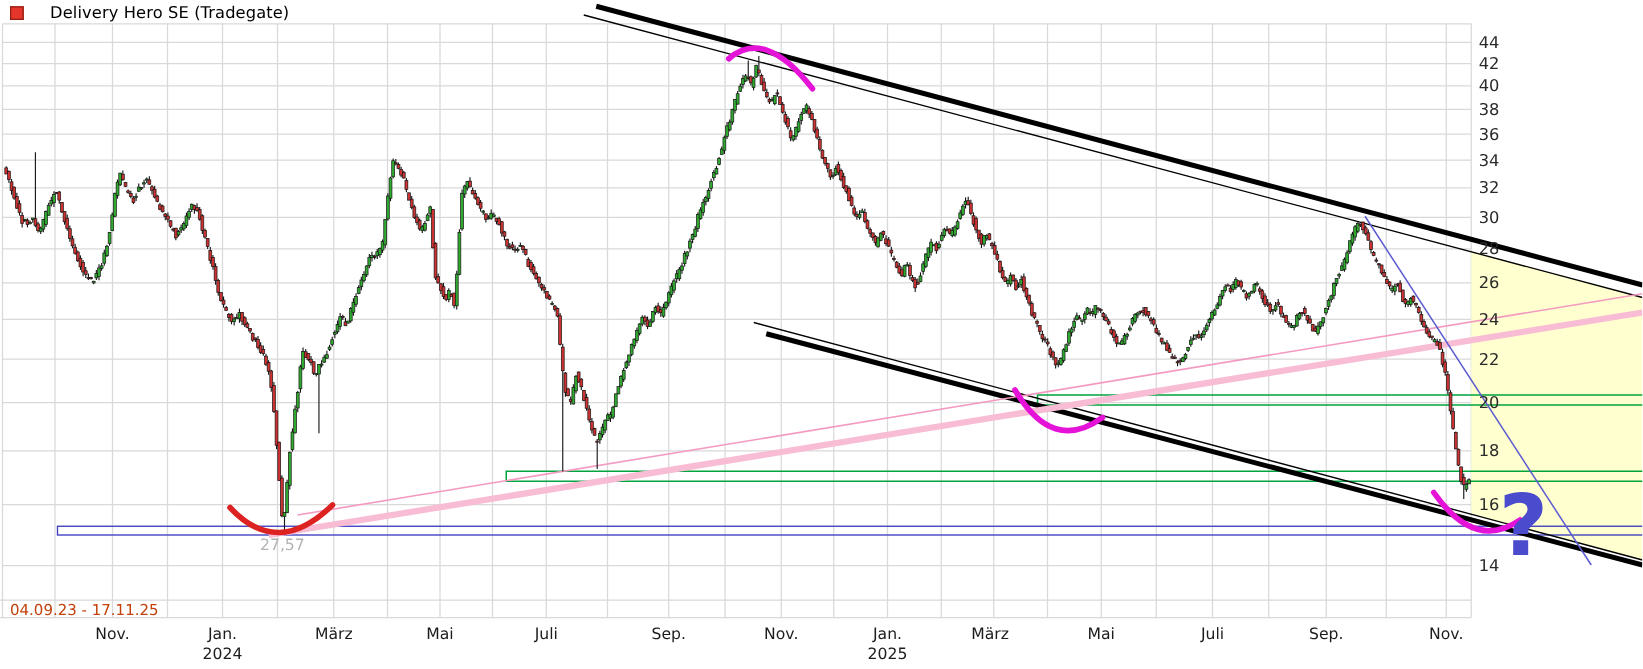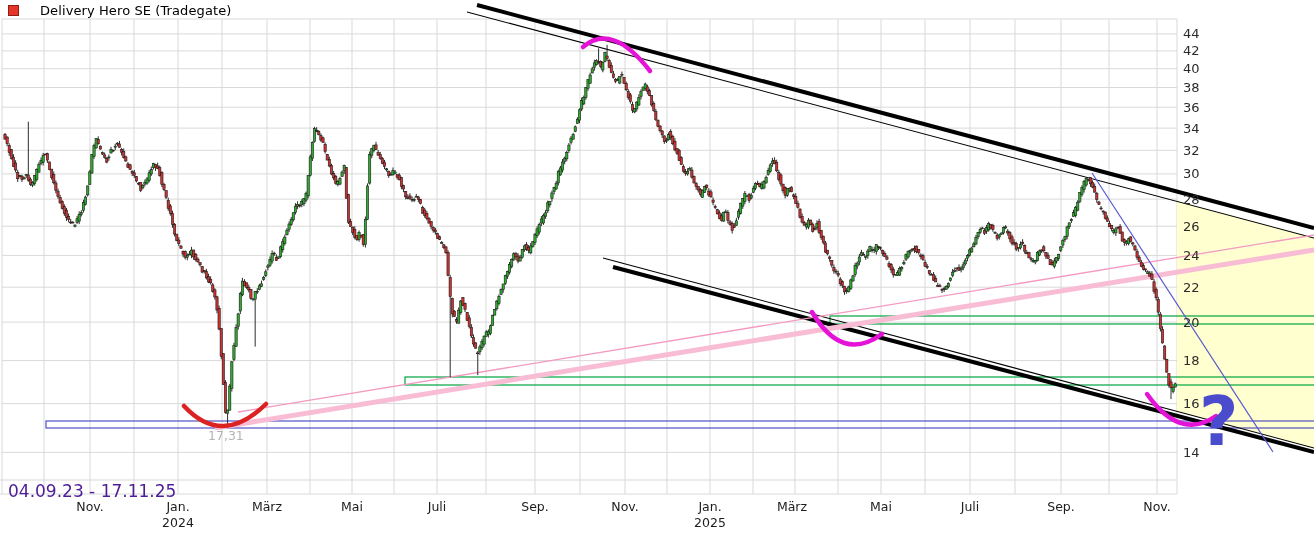--- a/index.html
+++ b/index.html
@@ -8,21 +8,21 @@
     font-family:"DejaVu Sans","Liberation Sans",sans-serif;overflow:hidden;
   }
   .title-bar{
     position:absolute;left:8px;top:3px;display:flex;align-items:center;gap:21px;z-index:5;
   }
   .legend-swatch{
     width:11px;height:11px;background:#e6362c;border:1.5px solid #8f1d12;box-sizing:border-box;
   }
   .title-text{font-size:13px;font-weight:500;color:#000;letter-spacing:.1px;}
   .date-range{
-    position:absolute;left:8px;top:481px;font-size:17px;color:#4c1d95;z-index:5;
+    position:absolute;left:8px;top:481px;font-size:12px;color:#c2410c;z-index:5;
   }
   .low-label{
     position:absolute;left:208px;top:428px;font-size:12.5px;color:#b4b4b4;z-index:6;
   }
   .question-mark{
     position:absolute;left:1199px;top:386px;font-size:68px;font-weight:700;
     color:#4b4bcd;z-index:8;line-height:1.05;
   }
   svg.plot{position:absolute;left:0;top:0;z-index:1;}
 </style>
@@ -1247,15 +1247,15 @@
       </g>
       <g>
         <path d="M583,47 Q612,22 650,71" fill="none" stroke="#e512d8" stroke-width="4.5" stroke-linecap="round"></path>
         <path d="M184,406 Q222,447 266,404" fill="none" stroke="#dd2222" stroke-width="4.5" stroke-linecap="round"></path>
         <path d="M812,312 Q842,363 882,334" fill="none" stroke="#e512d8" stroke-width="4.5" stroke-linecap="round"></path>
         <path d="M1147,394 Q1180,441 1216,416" fill="none" stroke="#e512d8" stroke-width="4.5" stroke-linecap="round"></path>
       </g>
     </svg>
 
   <div class="date-range">04.09.23 - 17.11.25</div>
-  <div class="low-label">17,31</div>
+  <div class="low-label">27,57</div>
   <div class="question-mark">?</div>
 </div>
 
 </body></html>

